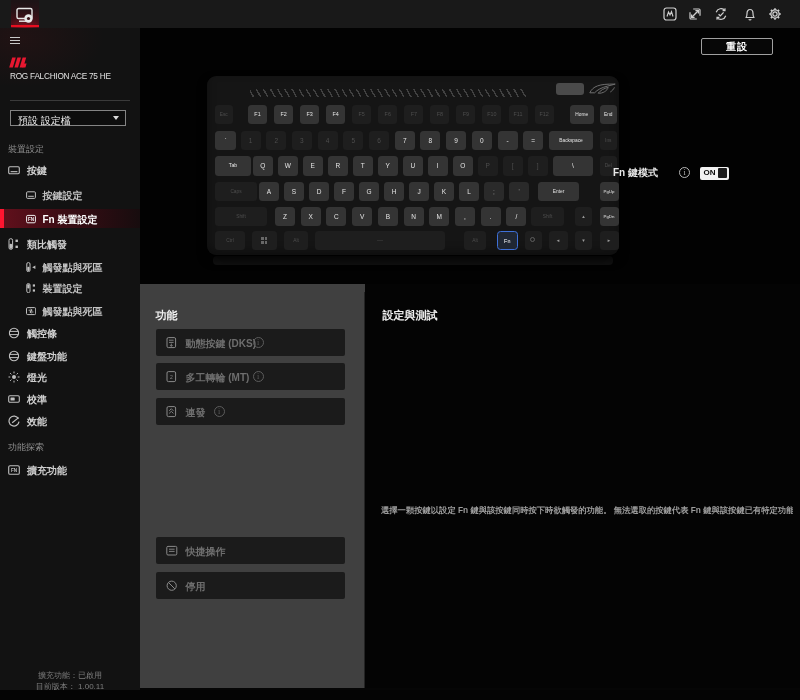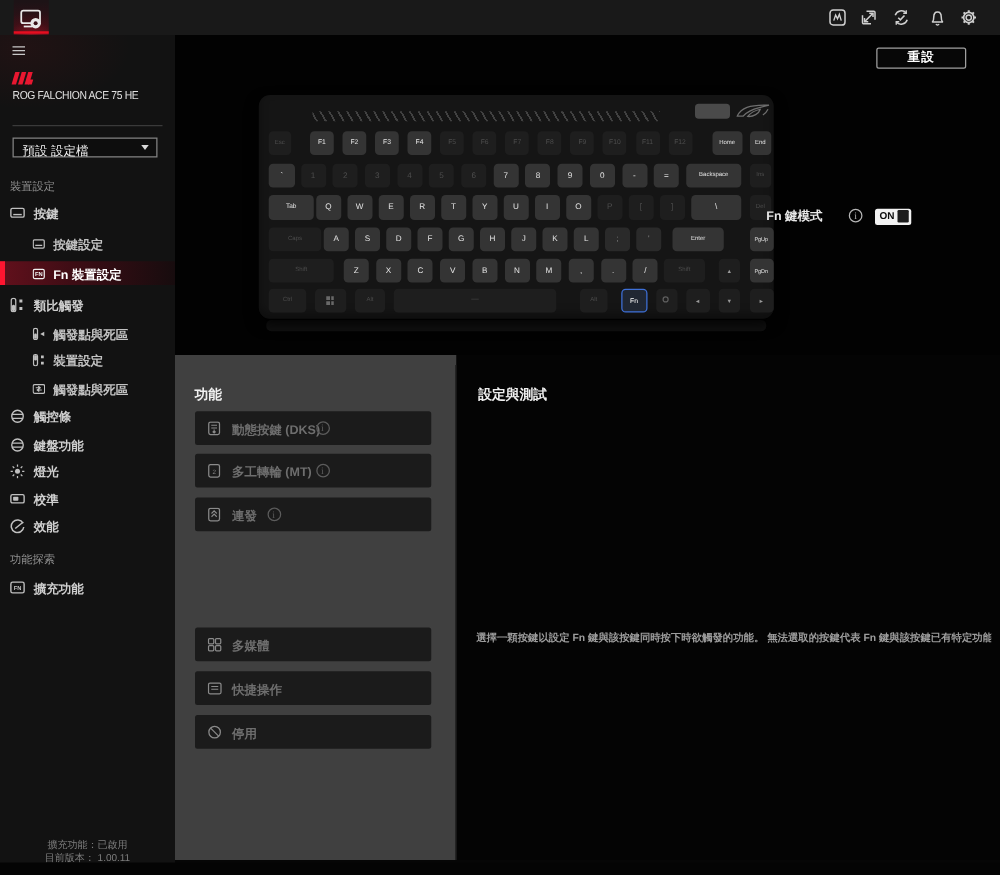--- a/index.html
+++ b/index.html
@@ -325,29 +325,20 @@
 <span class="finfo" style="left:97px">i</span>
 </div>
 <div class="frow" style="top:114.0px">
 <svg class="ficon" width="12" height="12" viewBox="0 0 12 12">
           <rect x="1" y="0.6" width="8.6" height="10" rx="1.4" fill="none" stroke="#8a8a8a" stroke-width="1"></rect>
           <path d="M3.2 7.4 l2.1 -2.1 2.1 2.1 M3.2 4.8 l2.1 -2.1 2.1 2.1" stroke="#8a8a8a" stroke-width="0.9" fill="none"></path>
         </svg>
 <span class="ft">連發</span>
 <span class="finfo" style="left:58px">i</span>
 </div>
-<div class="frow" style="top:218.1px">
-<svg class="ficon" width="12" height="12" viewBox="0 0 12 12">
-          <rect x="0.8" y="0.8" width="4.2" height="4.2" rx="0.8" fill="none" stroke="#8a8a8a" stroke-width="1"></rect>
-          <rect x="6.4" y="0.8" width="4.2" height="4.2" rx="0.8" fill="none" stroke="#8a8a8a" stroke-width="1"></rect>
-          <rect x="0.8" y="6.4" width="4.2" height="4.2" rx="0.8" fill="none" stroke="#8a8a8a" stroke-width="1"></rect>
-          <rect x="6.4" y="6.4" width="4.2" height="4.2" rx="0.8" fill="none" stroke="#8a8a8a" stroke-width="1"></rect>
-        </svg>
-<span class="ft">多媒體</span>
-</div>
 <div class="frow" style="top:287.5px">
 <svg class="ficon" width="12" height="12" viewBox="0 0 12 12">
           <circle cx="5.7" cy="5.7" r="4.6" fill="none" stroke="#8a8a8a" stroke-width="1"></circle>
           <path d="M2.5 2.5 L8.9 8.9" stroke="#8a8a8a" stroke-width="1"></path>
         </svg>
 <span class="ft">停用</span>
 </div>
 <div class="frow" style="top:252.8px">
 <svg class="ficon" width="12" height="12" viewBox="0 0 12 12">
           <rect x="0.8" y="1.4" width="10" height="8.6" rx="1.2" fill="none" stroke="#8a8a8a" stroke-width="1"></rect>

